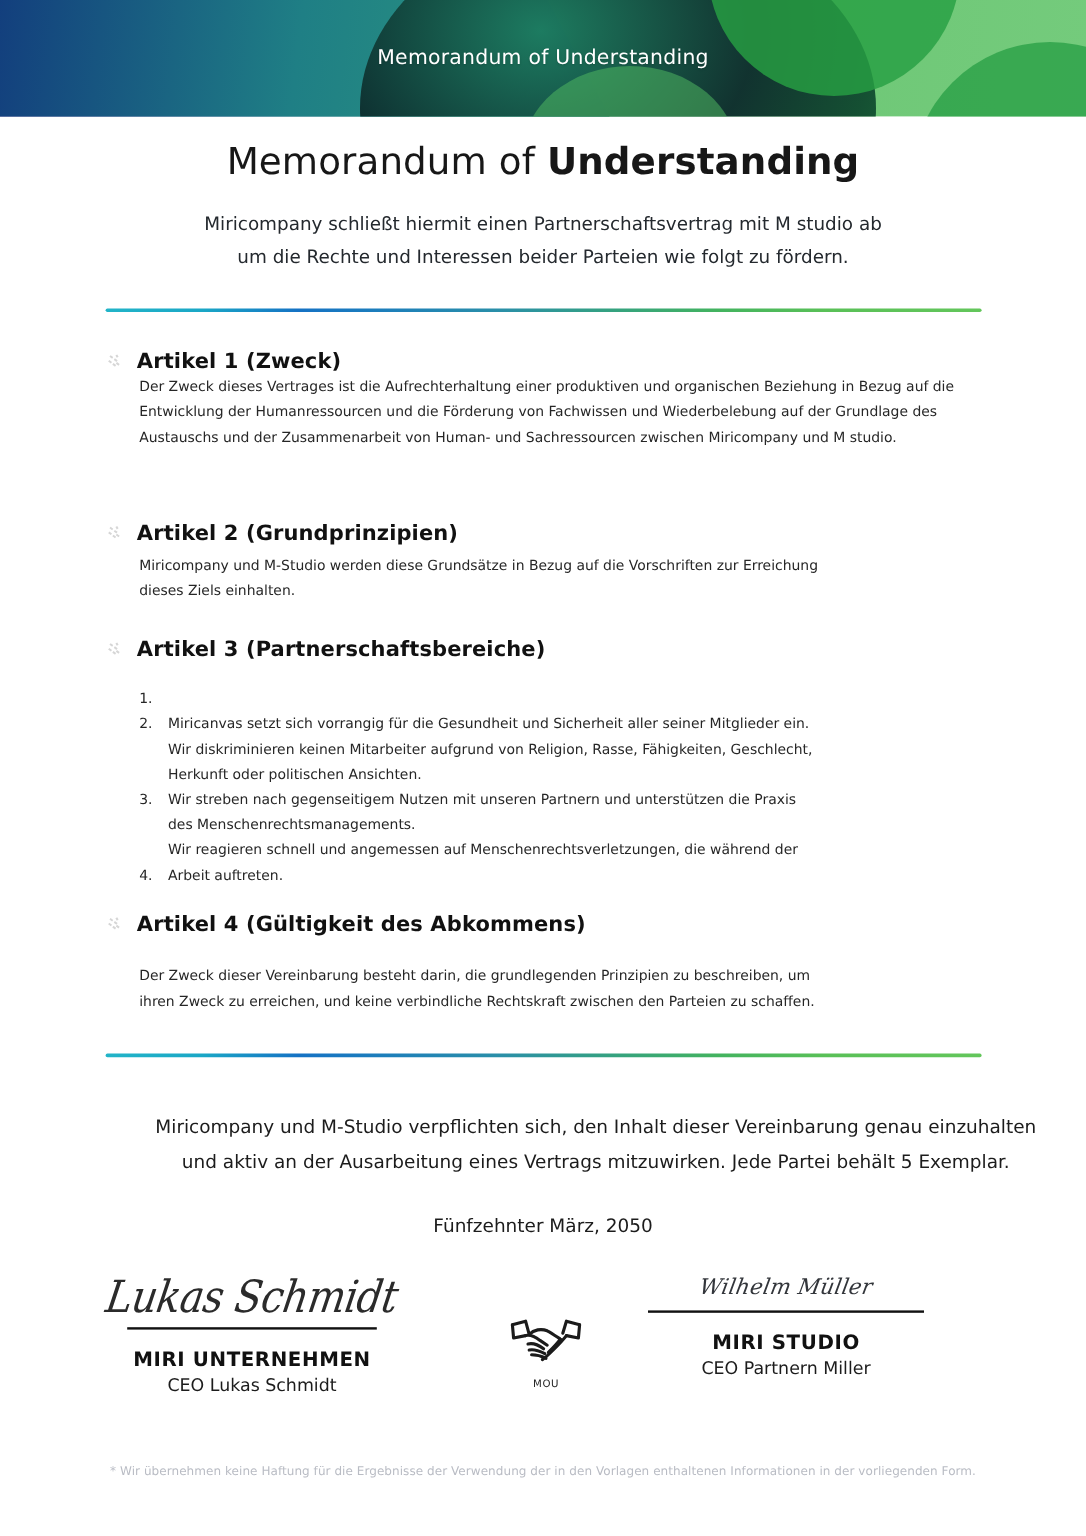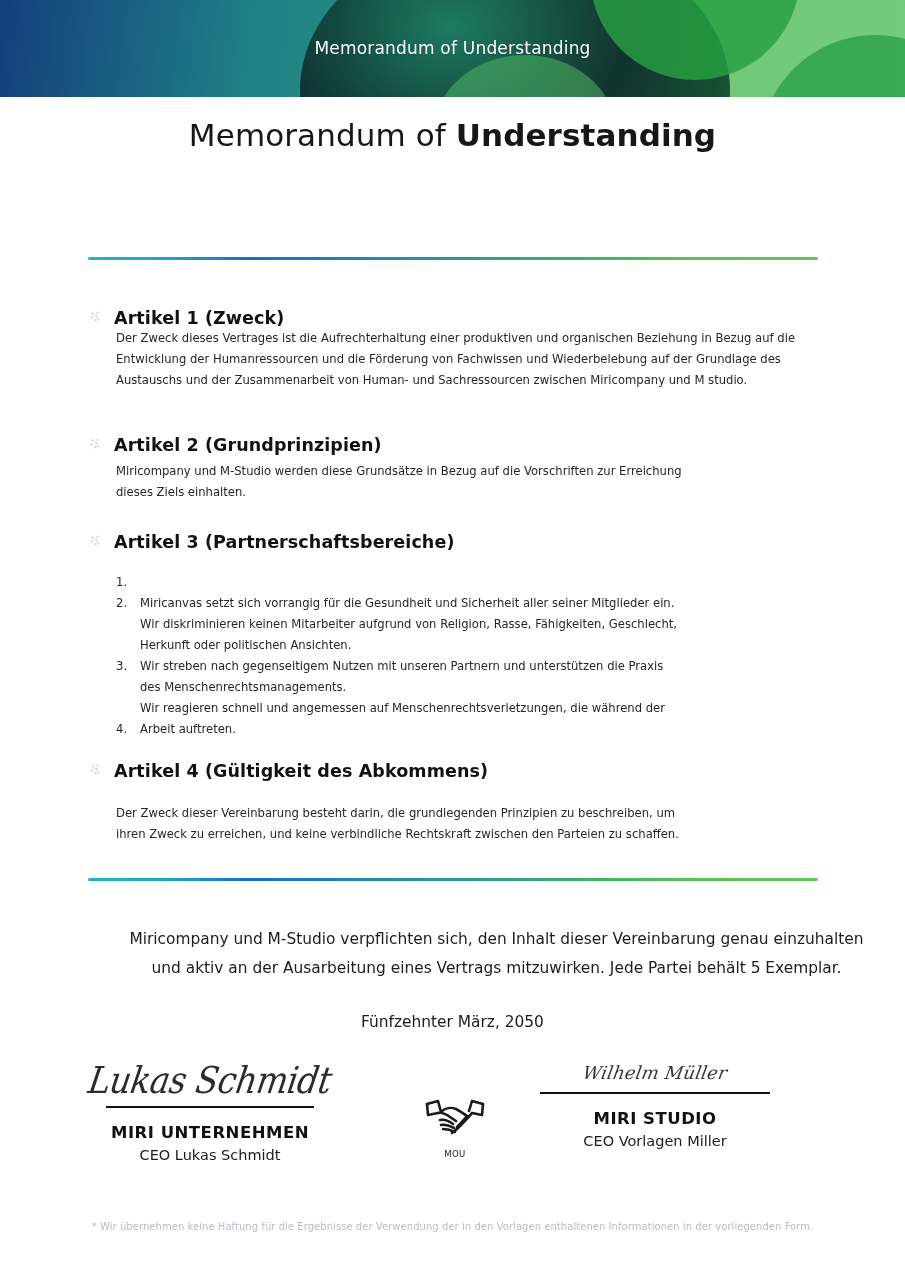--- a/index.html
+++ b/index.html
@@ -153,21 +153,21 @@
     height: 18px;
   }
   .art-body {
     padding-left: 116px;
     padding-right: 95px;
     font-size: 11.6px;
     line-height: 21px;
     color: #262626;
   }
 
-  .a1 { top: 308px; }
+  .a1 { top: 292px; }
   .a1 .art-body { }
   .a2 { top: 435px; }
   .a2 .art-body { margin-top: 6px; }
   .a3 { top: 532px; }
   .a4 { top: 761px; }
   .a4 .art-body { margin-top: 22px; }
 
   
   .num-list {
     position: relative;
@@ -289,20 +289,24 @@
     <div class="banner-shape-a"></div>
     <div class="banner-shape-b"></div>
     <div class="banner-shape-c"></div>
     <div class="banner-shape-d"></div>
     <div class="banner-shape-e"></div>
     <div class="banner-title">Memorandum of Understanding</div>
   </div>
 
   <div class="doc-title"><span>Memorandum of </span><b>Understanding</b></div>
 
+  <div class="subtitle">
+    <div>Miricompany schließt hiermit einen Partnerschaftsvertrag mit M studio ab</div>
+    <div>um die Rechte und Interessen beider Parteien wie folgt zu fördern.</div>
+  </div>
 
   <div class="rule rule-top"></div>
 
   <div class="article a1">
     <div class="art-head">
       <svg class="art-icon" viewBox="0 0 24 24">
         <g fill="#d6d6d6">
           <path d="M4.2 2.6l3.0 2.2-1.3 1.8-3.0-2.2z"></path>
           <path d="M9.0 6.1l3.0 2.2-1.3 1.8-3.0-2.2z"></path>
           <path d="M1.8 7.9l3.0 2.2-1.3 1.8-3.0-2.2z" transform="translate(1 0)"></path>
@@ -408,21 +412,21 @@
     <div class="sig-script">Lukas Schmidt</div>
     <div class="sig-rule"></div>
     <div class="sig-company">MIRI UNTERNEHMEN</div>
     <div class="sig-person">CEO Lukas Schmidt</div>
   </div>
 
   <div class="sig-block sig-right">
     <div class="sig-script">Wilhelm Müller</div>
     <div class="sig-rule"></div>
     <div class="sig-company">MIRI STUDIO</div>
-    <div class="sig-person">CEO Vorlagen Miller</div>
+    <div class="sig-person">CEO Partnern Miller</div>
   </div>
 
   <div class="mou">
     <svg width="72" height="48" viewBox="0 0 72 48">
       <g fill="none" stroke="#1b1b1b" stroke-width="2.6" stroke-linecap="round" stroke-linejoin="round">
 
         <path d="M8 9 L19 6 L22 17"></path>
         <path d="M8 9 L9 20 L19 18"></path>
 
         <path d="M64 9 L53 6 L50 16"></path>

